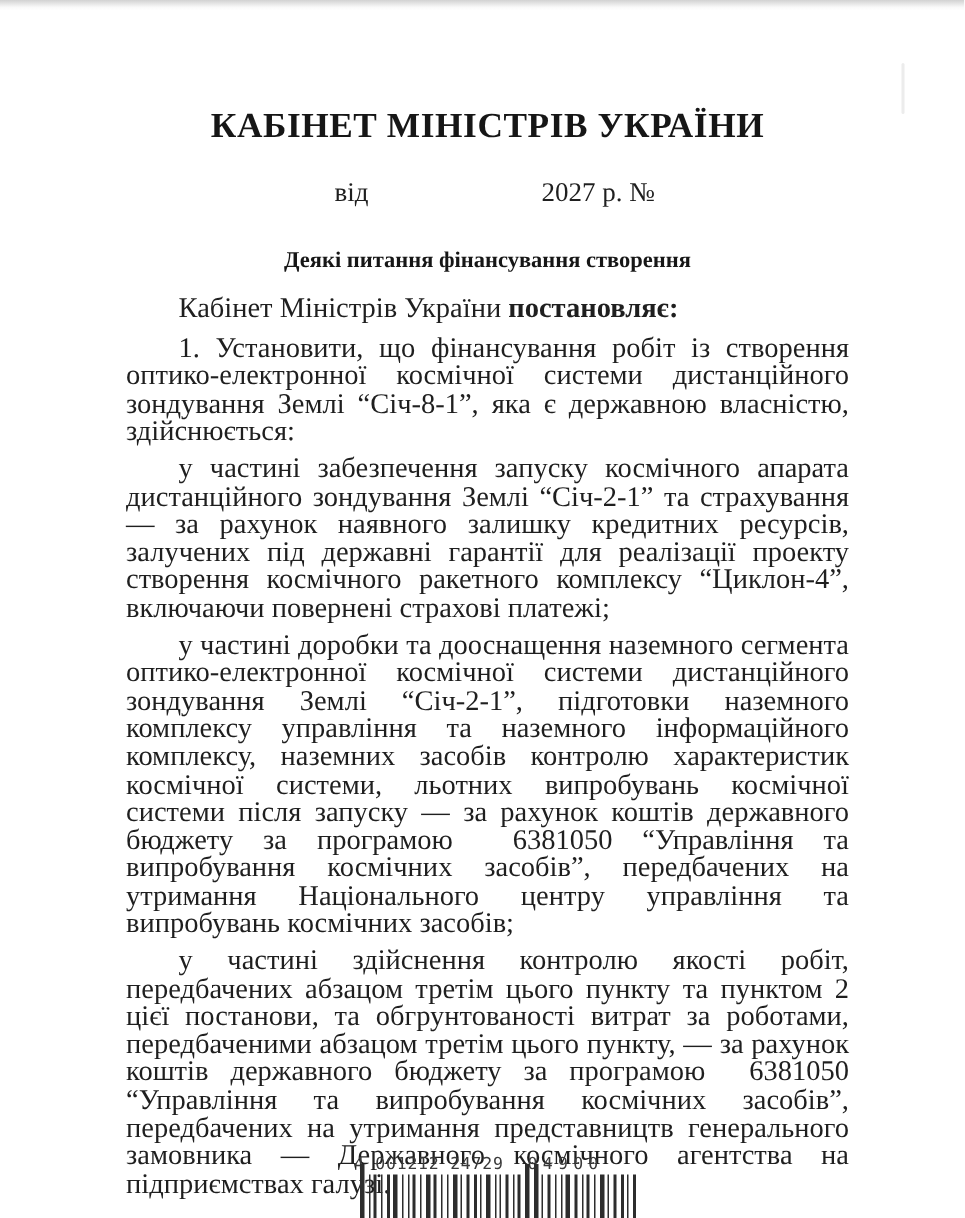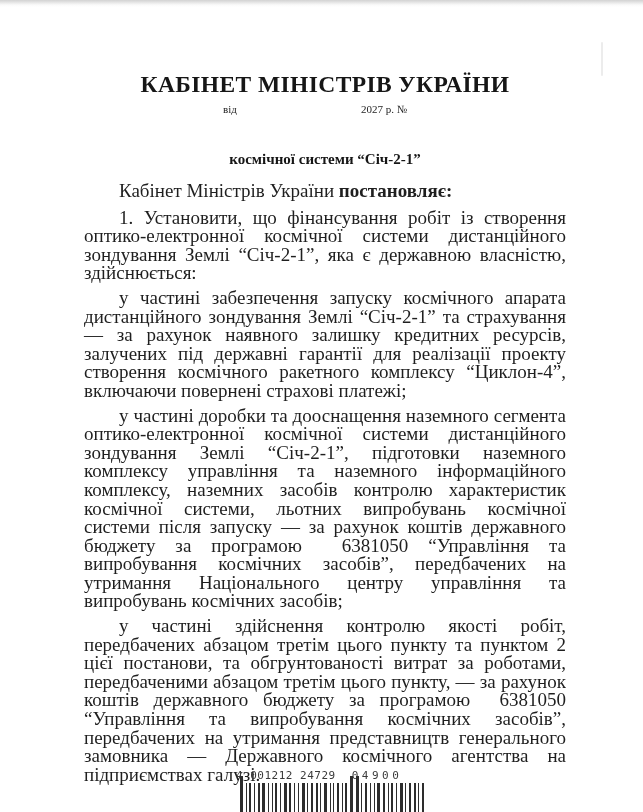--- a/index.html
+++ b/index.html
@@ -44,23 +44,23 @@
     margin-top: 20px;
     text-align: center;
     font-size: 15px;
     font-weight: bold;
     letter-spacing: 2.8px;
     line-height: 17px;
     color: #1a1a1a;
   }
   .date-line {
     position: relative;
-    margin-top: 6px;
+    margin-top: 21px;
     height: 20px;
-    font-size: 11px;
+    font-size: 18px;
   }
   .date-prefix { position: absolute; left: 139px; top: 0; }
   .date-value  { position: absolute; left: 277px; top: 0; }
   .city {
     margin-top: 14px;
     text-align: center;
     font-size: 15px;
     line-height: 20px;
   }
   .doc-title {
@@ -120,26 +120,26 @@
     <h1 class="org-name">КАБІНЕТ МІНІСТРІВ УКРАЇНИ</h1>
 
 
     <div class="date-line">
       <span class="date-prefix">від</span>
       <span class="date-value">2027 р. №</span>
     </div>
 
 
     <div class="doc-title">
-      <div>космічної системи “Січ-2-1”</div>
+      <div>Деякі питання фінансування створення</div>
     </div>
 
     <p class="para intro"><span>Кабінет Міністрів України </span><span class="bold">постановляє:</span></p>
 
-    <p class="para first">1. Установити, що фінансування робіт із створення оптико-електронної космічної системи дистанційного зондування Землі “Січ-2-1”, яка є державною власністю, здійснюється:</p>
+    <p class="para first">1. Установити, що фінансування робіт із створення оптико-електронної космічної системи дистанційного зондування Землі “Січ-8-1”, яка є державною власністю, здійснюється:</p>
 
     <p class="para">у частині забезпечення запуску космічного апарата дистанційного зондування Землі “Січ-2-1” та страхування — за рахунок наявного залишку кредитних ресурсів, залучених під державні гарантії для реалізації проекту створення космічного ракетного комплексу “Циклон-4”, включаючи повернені страхові платежі;</p>
 
     <p class="para">у частині доробки та дооснащення наземного сегмента оптико-електронної космічної системи дистанційного зондування Землі “Січ-2-1”, підготовки наземного комплексу управління та наземного інформаційного комплексу, наземних засобів контролю характеристик космічної системи, льотних випробувань космічної системи після запуску — за рахунок коштів державного бюджету за програмою &nbsp;6381050 “Управління та випробування космічних засобів”, передбачених на утримання Національного центру управління та випробувань космічних засобів;</p>
 
     <p class="para">у частині здійснення контролю якості робіт, передбачених абзацом третім цього пункту та пунктом 2 цієї постанови, та обгрунтованості витрат за роботами, передбаченими абзацом третім цього пункту, — за рахунок коштів державного бюджету за програмою &nbsp;6381050 “Управління та випробування космічних засобів”, передбачених на утримання представництв генерального замовника — Державного космічного агентства на підприємствах галузі.</p>
   </div>
 
   <div class="barcode">
     <div class="barcode-text">

